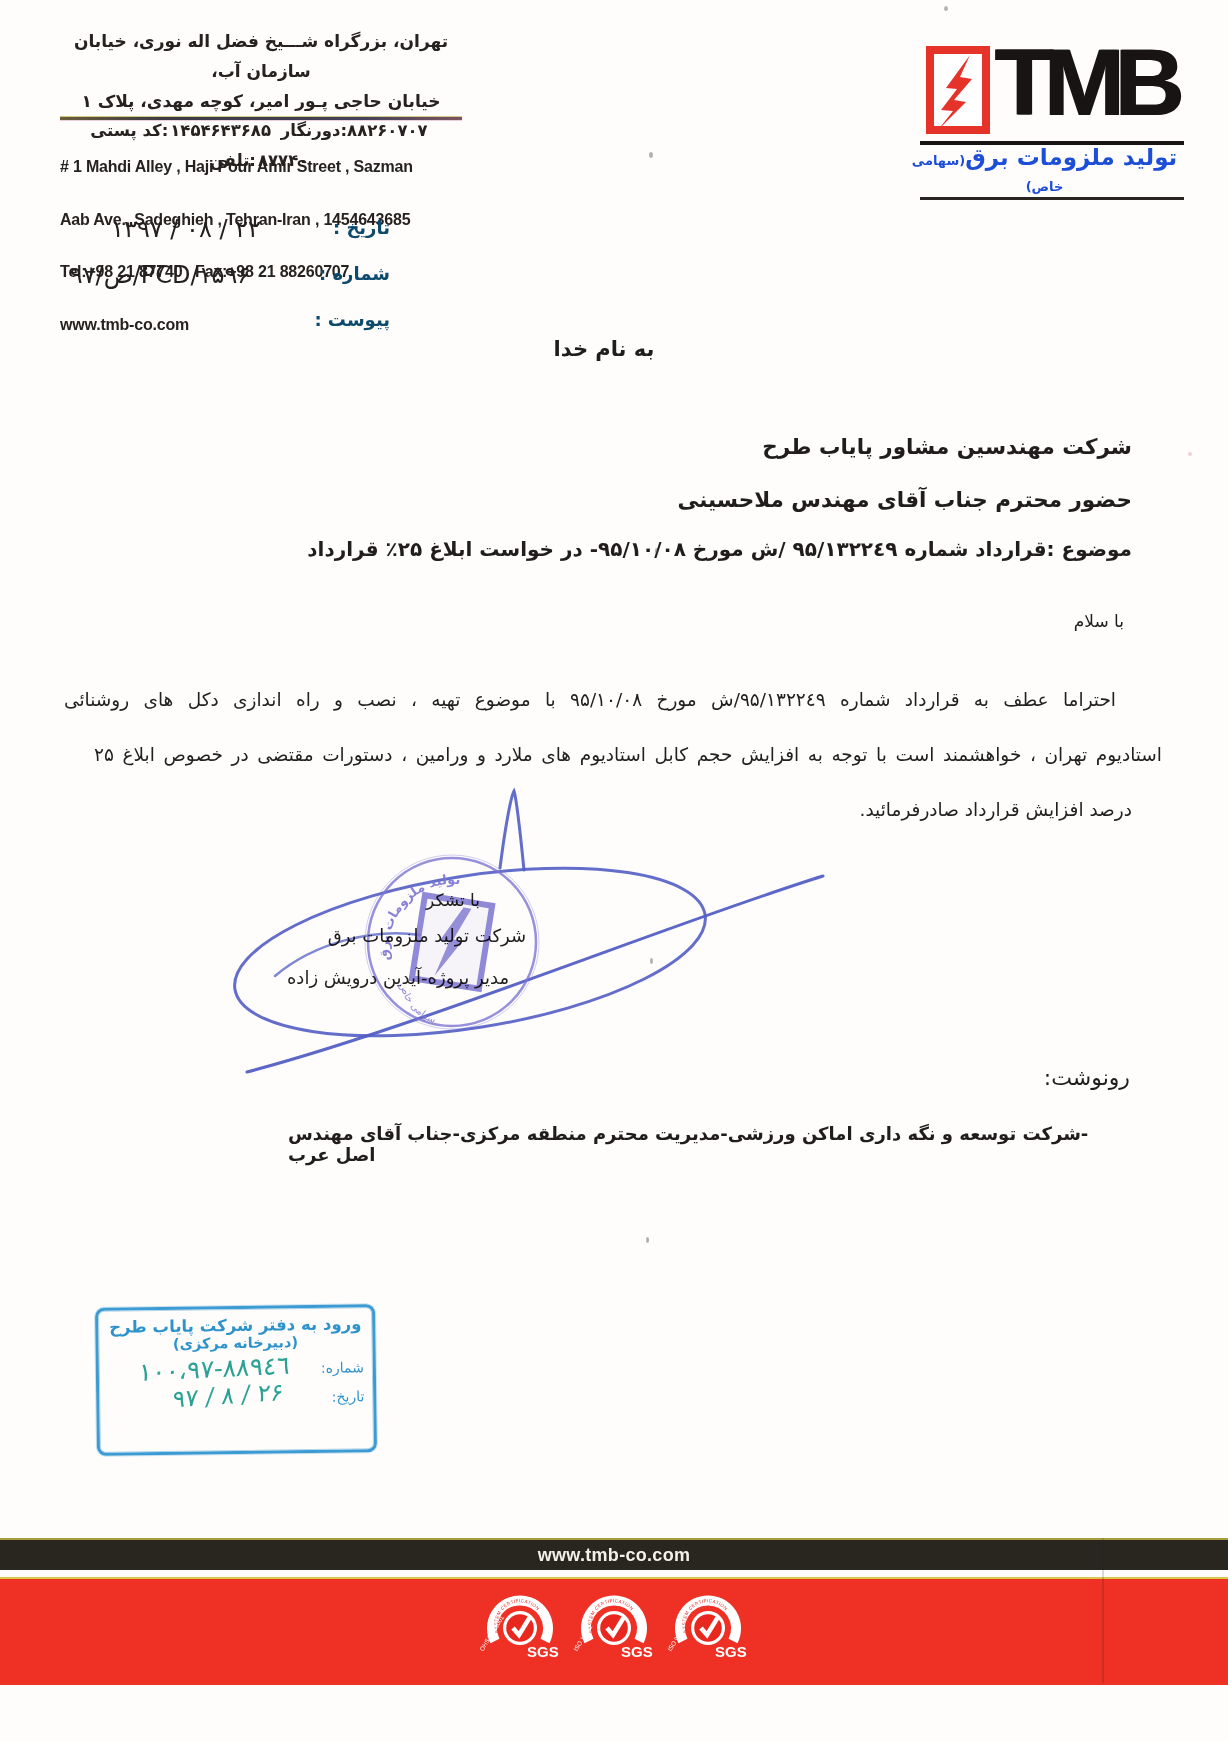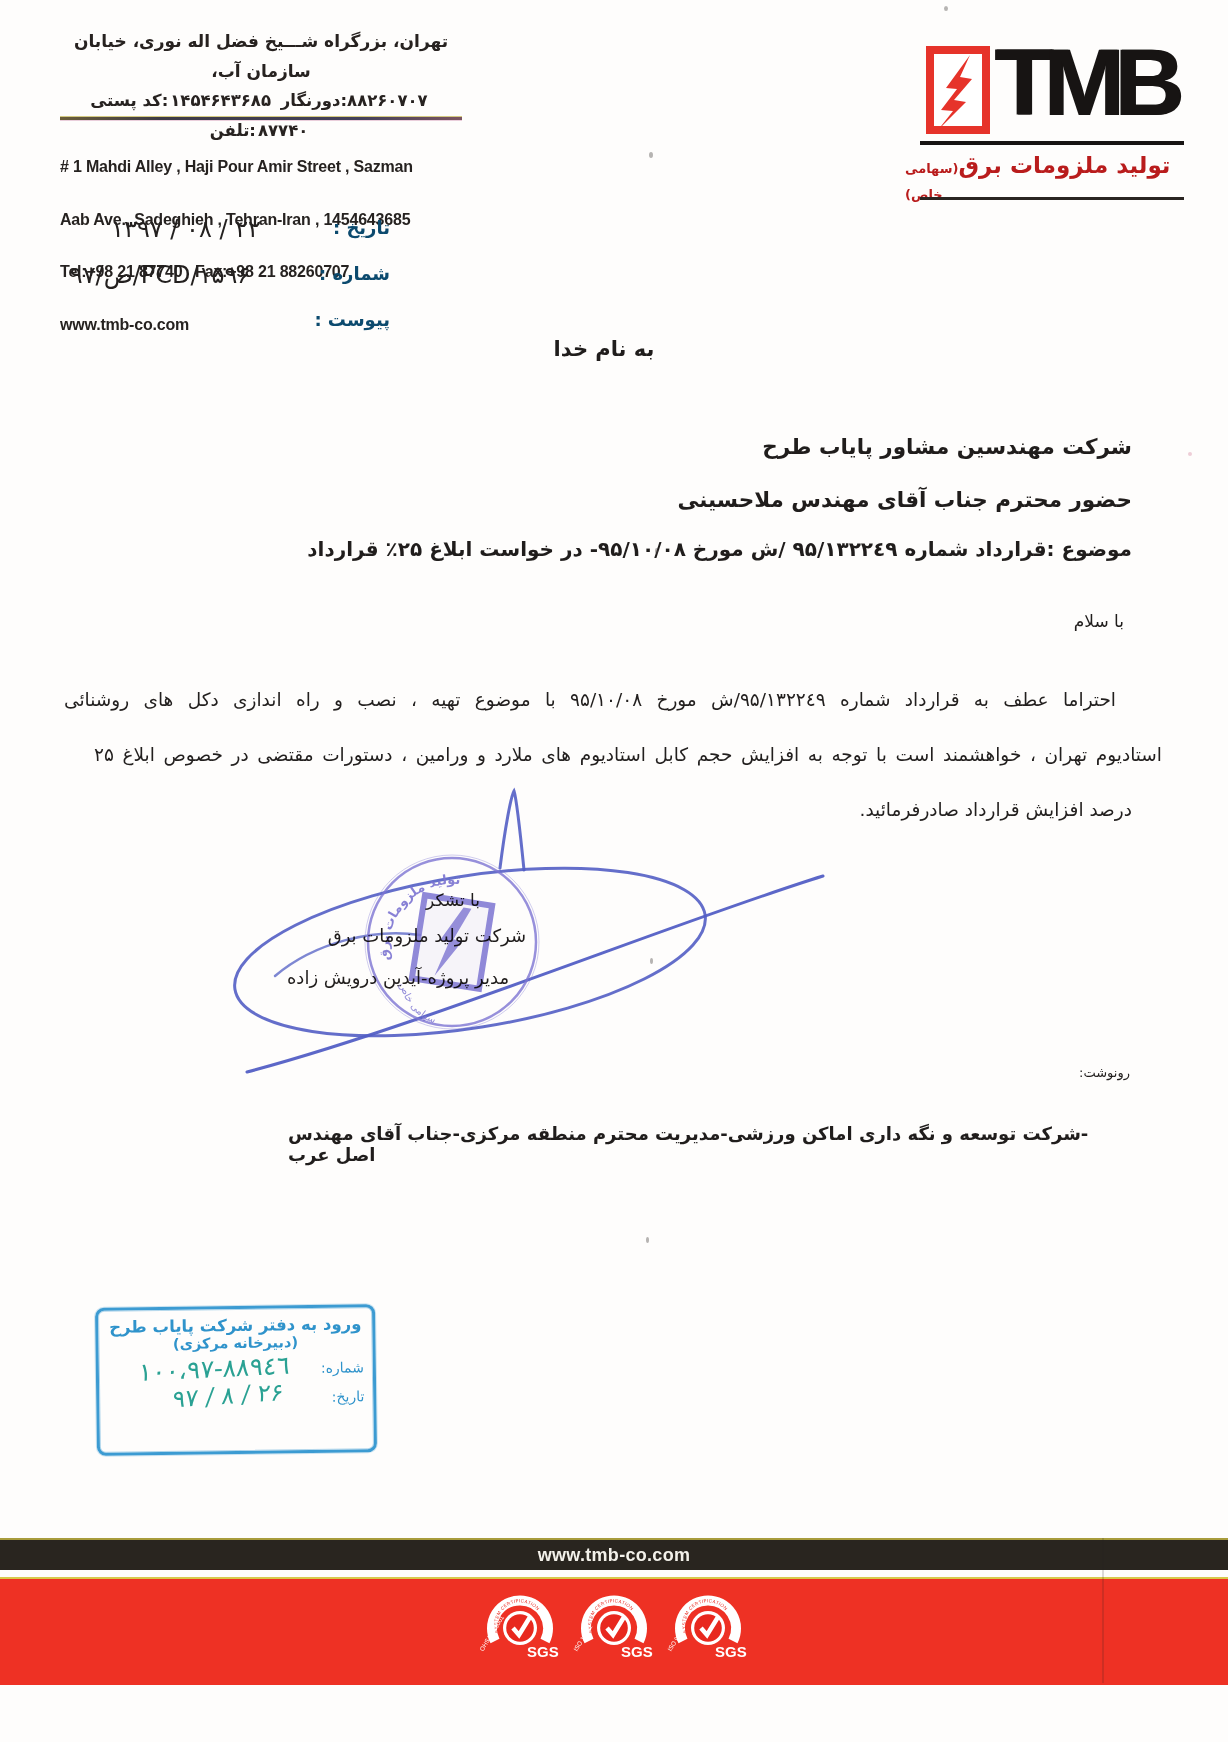--- a/index.html
+++ b/index.html
@@ -19,22 +19,22 @@
         background:linear-gradient(90deg,#6b5e3a,#3d3a45 25%,#43405a 75%,#7c5560);
         box-shadow:0 -1px 0 rgba(201,189,98,.8),0 1px 0 rgba(216,168,192,.55);}
   .addr-en{left:60px;top:123px;font-family:"Liberation Sans",sans-serif;font-weight:bold;
            font-size:16px;line-height:17.5px;white-space:pre;color:#262220;letter-spacing:-.2px;}
 
   
   .logo-mark{left:994px;top:32px;width:200px;font-family:"Liberation Sans",sans-serif;
              font-weight:bold;font-size:97px;line-height:102px;letter-spacing:-10px;
              color:#171413;text-shadow:1.5px 0 #171413;transform:scaleY(.97);}
   .logo-rule1{left:920px;top:141px;width:264px;height:4px;background:#171413;}
-  .logo-sub{left:905px;top:152px;width:279px;text-align:left;direction:rtl;
-            font-weight:bold;font-size:23px;color:#b91c1c;}
+  .logo-sub{left:905px;top:144px;width:279px;text-align:center;direction:rtl;
+            font-weight:bold;font-size:23px;color:#1d4ed8;}
   .logo-sub .paren{font-size:13px;font-weight:bold;}
   .logo-rule2{left:920px;top:197px;width:264px;height:3px;background:#2a2522;}
 
   
   .meta-label{width:98px;text-align:right;direction:rtl;font-size:18px;font-weight:600;color:#0c4a6e;}
   .m1{left:292px;top:217px;} .m2{left:292px;top:263px;} .m3{left:292px;top:309px;}
   .meta-value{font-size:24px;font-weight:400;text-align:center;color:#23201f;}
   .mv1{left:92px;top:215px;width:188px;}
   .mv2{left:64px;top:261px;width:192px;}
 
@@ -48,21 +48,21 @@
 
   .body-l{left:64px;width:1068px;font-size:18.5px;color:#221f1e;}
   .bl1{top:689px;text-align:justify;text-align-last:justify;padding-right:16px;width:1052px;}
   .bl2{top:744px;text-align:justify;text-align-last:justify;margin-left:30px;}
   .bl3{top:799px;text-align:right;}
 
   .closing{left:330px;top:890px;width:150px;text-align:right;font-size:17px;}
   .sig-co{left:276px;top:925px;width:250px;text-align:right;font-size:18px;}
   .sig-name{left:248px;top:967px;width:300px;text-align:center;font-size:18px;}
 
-  .cc-label{left:900px;top:1065px;width:230px;text-align:right;font-size:13px;}
+  .cc-label{left:900px;top:1065px;width:230px;text-align:right;font-size:22px;}
   .cc-line{left:288px;top:1123px;width:840px;text-align:left;font-size:18px;font-weight:600;}
 
   .sig-svg{left:205px;top:770px;width:640px;height:318px;mix-blend-mode:multiply;opacity:.88;}
 
   
   .entry-stamp{left:96px;top:1306px;width:280px;height:148px;box-sizing:border-box;
        border:3px solid #3c9bd2;border-radius:9px;color:#2f93cb;transform:rotate(-.8deg);
        box-shadow:inset 0 0 0 1px rgba(60,155,210,.4),0 0 0 1px rgba(60,155,210,.25);
        display:flex;flex-direction:column;}
   .stamp-title{text-align:center;font-size:16.5px;font-weight:bold;margin-top:7px;direction:rtl;}
@@ -84,20 +84,21 @@
 
   .speck{position:absolute;border-radius:50%;background:#4a4644;opacity:.4;}
 </style>
 </head>
 <body>
 
 <div class="page">
 
   <div class="abs addr-fa">
     <div class="rtl">تهران، بزرگراه شـــیخ فضل اله نوری، خیابان سازمان آب،</div>
+    <div class="rtl">خیابان حاجی پـور امیر، کوچه مهدی، پلاک ۱</div>
     <div class="addr-contact">
       <span class="lbl">کد پستی</span><span>:</span><span class="val">۱۴۵۴۶۴۳۶۸۵</span>
       <span class="lbl">دورنگار</span><span>:</span><span class="val" style="margin-left:0">۸۸۲۶۰۷۰۷</span>
       <span class="lbl">تلفن</span><span>:</span><span class="val">۸۷۷۴۰</span>
     </div>
   </div>
   <div class="abs addr-divider"></div>
   <div class="abs addr-en">
     <div># 1 Mahdi Alley , Haji Pour Amir Street , Sazman</div>
     <div>Aab Ave., Sadeghieh , Tehran-Iran , 1454643685</div>

